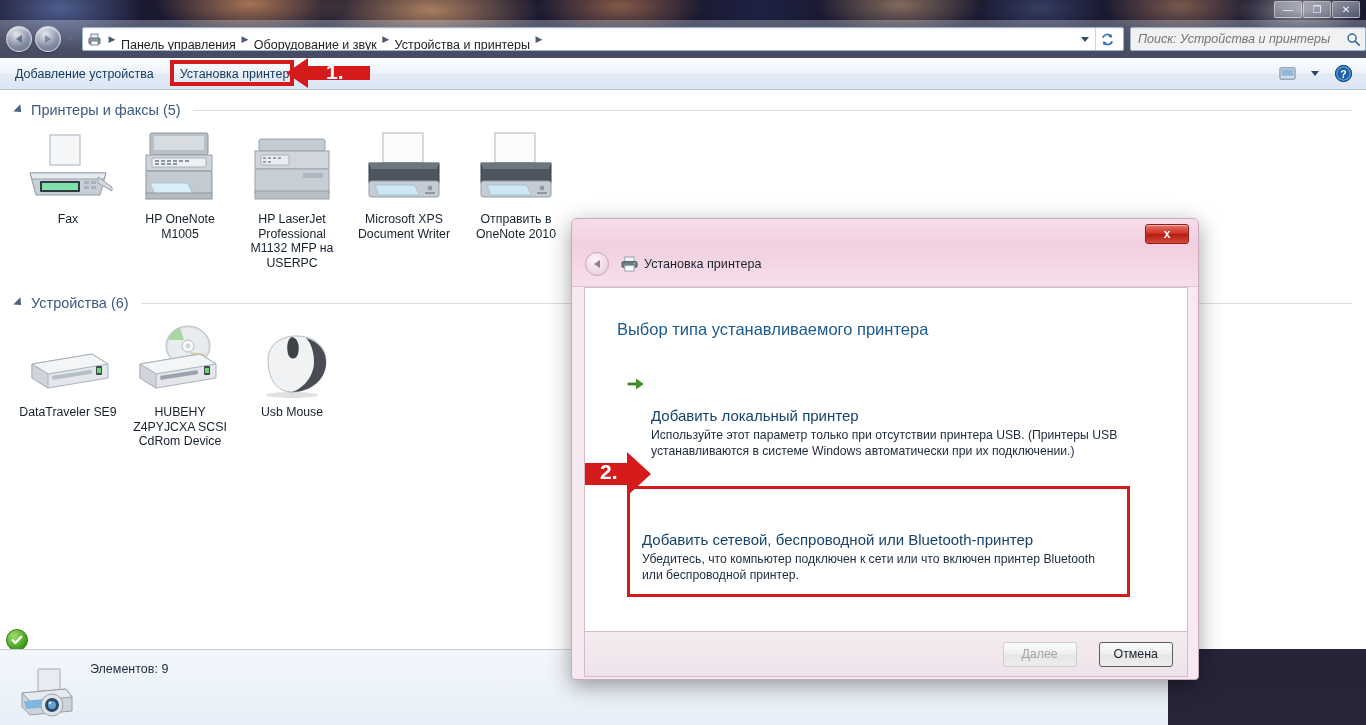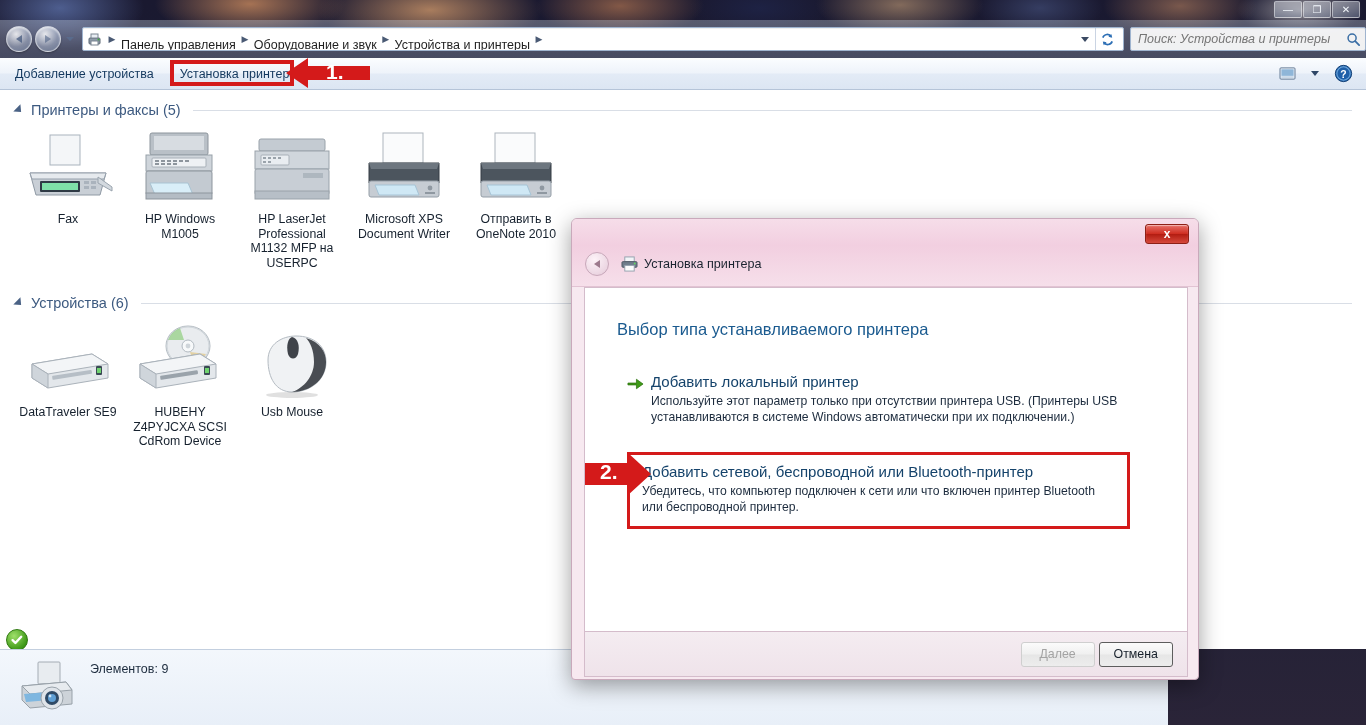--- a/index.html
+++ b/index.html
@@ -195,21 +195,21 @@
     border: 1px solid #2f7a10;
     display: flex; align-items: center; justify-content: center;
   }
 
   
   #statusbar {
     position: absolute; left: 0; top: 649px;
     width: 1168px; height: 76px;
     background: linear-gradient(180deg, #f3f7fc 0%, #e8eff8 100%);
     border-top: 1px solid #c3cfdf;
-    display: flex; align-items: center; padding-left: 16px;
+    display: flex; align-items: flex-end; padding-left: 16px;
   }
   #status-icon { width: 62px; height: 60px; flex: 0 0 auto; display: flex; align-items: center; justify-content: center; }
   #status-text { font-size: 12.5px; color: #1c2b3d; margin-left: 12px; align-self: flex-start; margin-top: 12px; }
 
   
   #dialog {
     position: absolute; left: 571px; top: 218px;
     width: 628px; height: 462px;
     background: #f7e9f0;
     border: 1px solid #c9a9bb;
@@ -259,31 +259,31 @@
 
   .opt { display: flex; margin: 0 0 0 42px; }
   #opt-local { margin-top: 33px; }
   #opt-network-wrap {
     position: relative; margin: 27px 0 0 42px;
     width: 503px;
     border: 3px solid #d41a1a;
     padding: 7px 10px 11px 12px;
   }
   .opt-arrow-icon { width: 24px; flex: 0 0 auto; padding-top: 5px; }
-  .opt-text { flex: 1 1 auto; }
+  .opt-text { flex: 1 1 auto; margin-top: 34px; }
   .opt-title { font-size: 15px; color: #15436b; line-height: 19px; }
   .opt-desc { font-size: 12.2px; color: #1c2b3d; line-height: 16px; margin-top: 2px; }
 
   #dlg-footer {
     position: absolute; left: 12px; top: 413px;
     width: 604px; height: 45px;
     background: linear-gradient(180deg, #f4ecf1 0%, #efe3ea 100%);
     border: 1px solid #d4bccb; border-top: none;
     display: flex; align-items: center; justify-content: flex-end;
-    padding-right: 14px; gap: 4px;
+    padding-right: 14px; gap: 22px;
   }
   .dlg-btn {
     min-width: 74px; height: 25px; padding: 0 14px;
     font-size: 12.4px; border-radius: 3px;
     display: flex; align-items: center; justify-content: center;
     background: linear-gradient(180deg, #fbfbfb 0%, #f0f0f0 48%, #e6e6e6 52%, #ededed 100%);
   }
   #btn-next { border: 1px solid #cfcfcf; color: #a3a3a3; }
   #btn-cancel { border: 1px solid #5d5d5d; color: #17202b; }
 
@@ -453,21 +453,21 @@
             <rect x="14" y="40" width="66" height="24" rx="2" fill="#c3cad1" stroke="#8d959d"></rect>
             <path d="M18 52 L56 52 L62 66 L24 66 Z" fill="#d9eef8" stroke="#a9c3d2"></path>
             <rect x="14" y="62" width="66" height="6" fill="#b4bcc4" stroke="#8d959d"></rect>
           </svg>
         </div>
         <div class="default-badge">
           <svg width="14" height="14" viewBox="0 0 14 14">
             <path d="M2.6 7.2 L5.4 10 L11.2 3.8" stroke="#ffffff" stroke-width="2.4" fill="none" stroke-linecap="round" stroke-linejoin="round"></path>
           </svg>
         </div>
-        <div class="item-label">HP Windows M1005</div>
+        <div class="item-label">HP OneNote M1005</div>
       </div>
 
       <div class="item">
         <div class="item-icon">
           <svg width="98" height="70" viewBox="0 0 98 70">
             <rect x="16" y="4" width="66" height="12" rx="2" fill="#c4cbd2" stroke="#99a2aa"></rect>
             <rect x="12" y="16" width="74" height="18" fill="#d0d6dc" stroke="#99a2aa"></rect>
             <rect x="18" y="20" width="28" height="10" rx="1" fill="#e9edf1" stroke="#a9b1b9"></rect>
             <g fill="#9aa3ab">
               <rect x="20" y="22" width="3" height="2"></rect>

